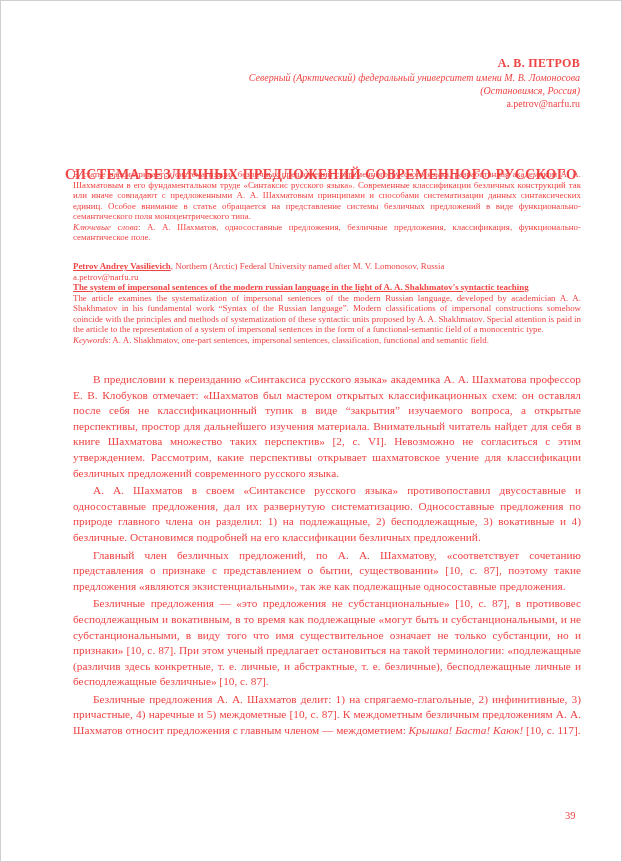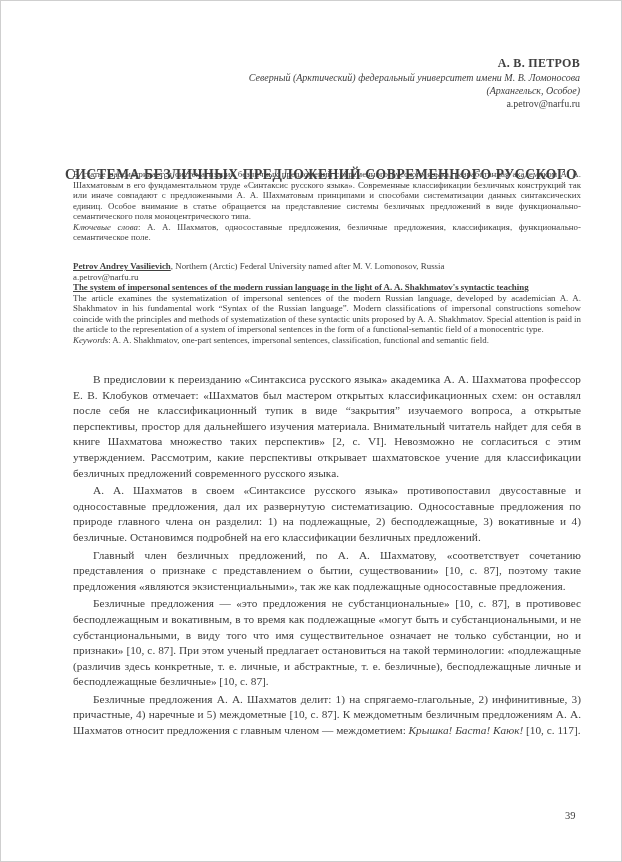--- a/index.html
+++ b/index.html
@@ -1,20 +1,20 @@
 <!DOCTYPE html>
 <html><head>
 <meta charset="utf-8">
 <style>
   html, body { margin: 0; padding: 0; background: #ffffff; }
   body { width: 622px; height: 862px; position: relative; overflow: hidden; }
   .page {
     position: absolute; left: 0; top: 0; width: 620px; height: 860px;
     border: 1px solid #cfcfcf; background: #fff;
-    font-family: "Liberation Serif", "DejaVu Serif", serif; color: #404040;
+    font-family: "Liberation Serif", "DejaVu Serif", serif; color: #ef4444;
   }
   .author-block {
     position: absolute; right: 41px; top: 55px; text-align: right;
     font-size: 10px; line-height: 13px;
   }
   .author-name { font-weight: bold; font-size: 12px; line-height: 15px; letter-spacing: 0.3px; }
   .affil { font-style: italic; }
   .title {
     position: absolute; left: 62px; top: 121px; width: 516px; text-align: center;
     font-weight: bold; font-size: 13.6px; line-height: 18px; letter-spacing: 0.6px; margin-top: 44px;
@@ -42,21 +42,21 @@
   }
 </style>
 </head>
 <body>
 
 <div class="page">
 
   <div class="author-block">
     <div class="author-name">А. В. ПЕТРОВ</div>
     <div class="affil">Северный (Арктический) федеральный университет имени М. В. Ломоносова</div>
-    <div class="affil">(Архангельск, Особое)</div>
+    <div class="affil">(Остановимся, Россия)</div>
     <div>a.petrov@narfu.ru</div>
   </div>
 
   <div class="title">
     <div>СИСТЕМА БЕЗЛИЧНЫХ ПРЕДЛОЖЕНИЙ СОВРЕМЕННОГО РУССКОГО</div>
   </div>
 
   <div class="abstract">
     <p>В статье рассматривается систематизация безличных предложений современного русского языка, разработанная академиком А. А. Шахматовым в его фундаментальном труде «Синтаксис русского языка». Современные классификации безличных конструкций так или иначе совпадают с предложенными А. А. Шахматовым принципами и способами систематизации данных синтаксических единиц. Особое внимание в статье обращается на представление системы безличных предложений в виде функционально-семантического поля моноцентрического типа.</p>
     <p><span class="kw-label">Ключевые слова</span><span>: А. А. Шахматов, односоставные предложения, безличные предложения, классификация, функционально-семантическое поле.</span></p>

